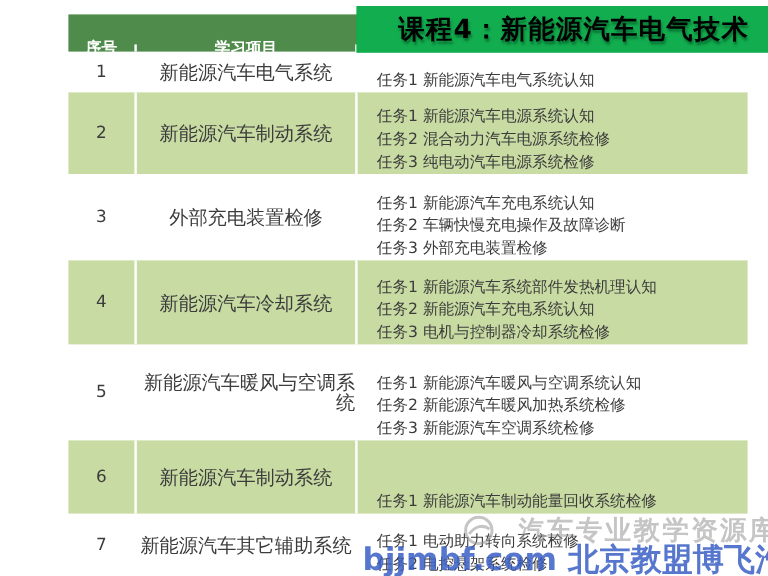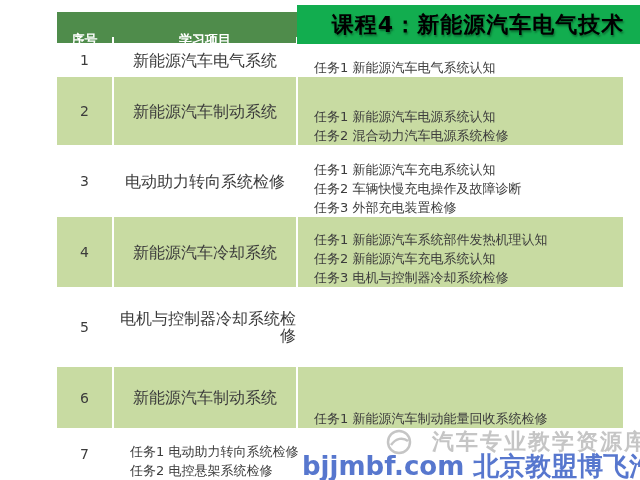--- a/index.html
+++ b/index.html
@@ -65,58 +65,65 @@
             <div class="task-line">任务1 新能源汽车电气系统认知</div>
           </div>
   </div>
 
   <div class="row shaded" style="height: 68px;">
     <div class="cell c1">2</div>
     <div class="cell c2">新能源汽车制动系统</div>
     <div class="cell c3">
             <div class="task-line">任务1 新能源汽车电源系统认知</div>
             <div class="task-line">任务2 混合动力汽车电源系统检修</div>
+            <div class="task-line">任务3 纯电动汽车电源系统检修</div>
           </div>
   </div>
 
   <div class="row" style="height: 72px;">
     <div class="cell c1">3</div>
-    <div class="cell c2">电动助力转向系统检修</div>
+    <div class="cell c2">外部充电装置检修</div>
     <div class="cell c3">
             <div class="task-line">任务1 新能源汽车充电系统认知</div>
             <div class="task-line">任务2 车辆快慢充电操作及故障诊断</div>
             <div class="task-line">任务3 外部充电装置检修</div>
           </div>
   </div>
 
   <div class="row shaded" style="height: 70px;">
     <div class="cell c1">4</div>
     <div class="cell c2">新能源汽车冷却系统</div>
     <div class="cell c3">
             <div class="task-line">任务1 新能源汽车系统部件发热机理认知</div>
             <div class="task-line">任务2 新能源汽车充电系统认知</div>
             <div class="task-line">任务3 电机与控制器冷却系统检修</div>
           </div>
   </div>
 
   <div class="row" style="height: 80px;">
     <div class="cell c1">5</div>
-    <div class="cell c2">电机与控制器冷却系统检修</div>
+    <div class="cell c2">新能源汽车暖风与空调系统</div>
+    <div class="cell c3">
+            <div class="task-line">任务1 新能源汽车暖风与空调系统认知</div>
+            <div class="task-line">任务2 新能源汽车暖风加热系统检修</div>
+            <div class="task-line">任务3 新能源汽车空调系统检修</div>
+          </div>
   </div>
 
   <div class="row shaded" style="height: 61px;">
     <div class="cell c1">6</div>
     <div class="cell c2">新能源汽车制动系统</div>
     <div class="cell c3">
             <div class="task-line">任务1 新能源汽车制动能量回收系统检修</div>
           </div>
   </div>
 
   <div class="row" style="height: 52px;">
     <div class="cell c1">7</div>
+    <div class="cell c2">新能源汽车其它辅助系统</div>
     <div class="cell c3">
             <div class="task-line">任务1 电动助力转向系统检修</div>
             <div class="task-line">任务2 电控悬架系统检修</div>
           </div>
   </div>
 </div>
   </div>
 
   <div class="wm-gray">
     <span style="display:inline-flex;">

